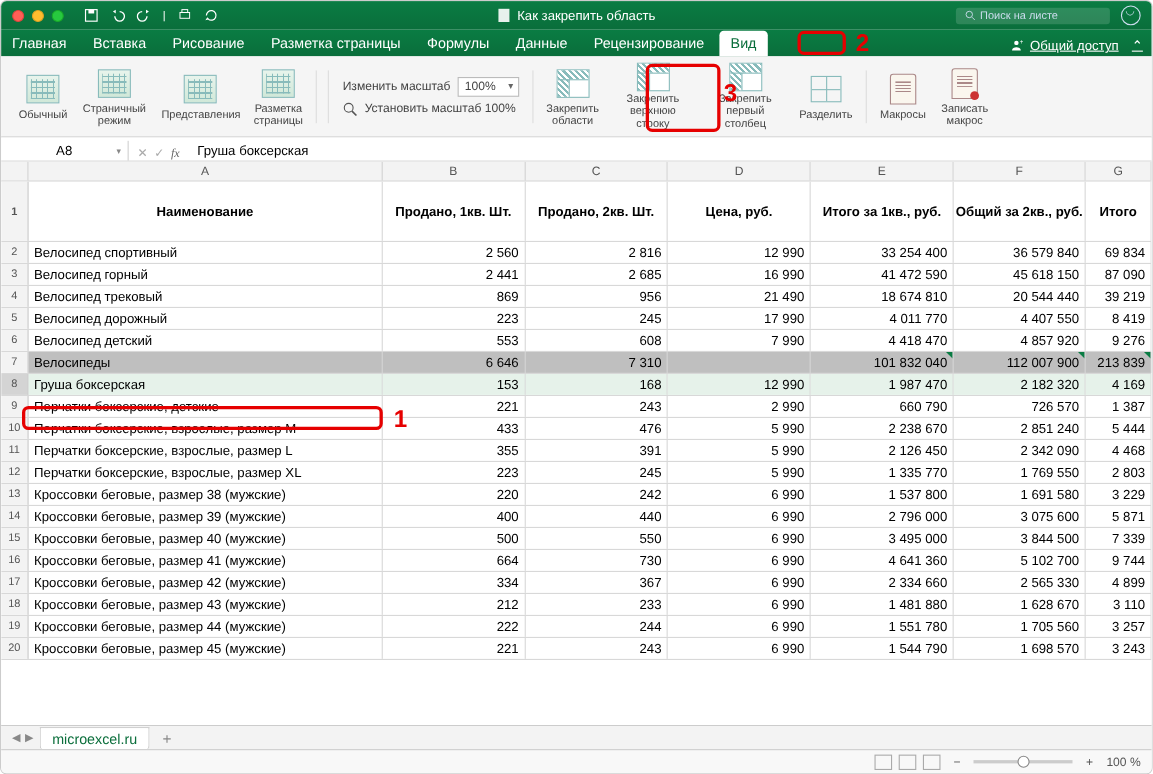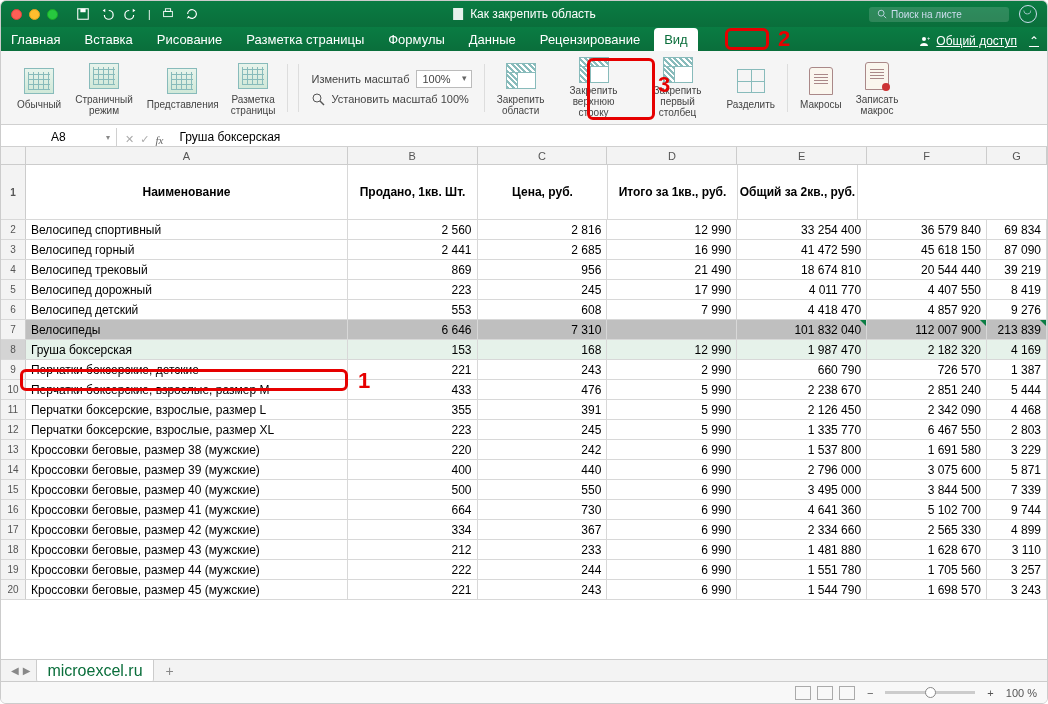--- a/index.html
+++ b/index.html
@@ -68,21 +68,21 @@
 .cE { width: 130px; }
 .cF { width: 120px; }
 .cG { width: 60px; }
 .row.totals .cell { background: #bfbfbf; font-weight: 400; }
 .row.sel .cell { background: #e6f2ea; }
 .tri-green { position: absolute; width: 0; height: 0; border-top: 6px solid #0a7c43; border-left: 6px solid transparent; right: 0; top: 0; }
 .cell { position: relative; }
 
 .sheet-tabs { height: 22px; border-top: 1px solid #ccc; display: flex; align-items: center; background: #f3f3f3; padding: 0 10px; gap: 6px; }
 .sheet-nav { display: flex; gap: 4px; color: #888; font-size: 10px; }
-.sheet-tab { background: #fff; border: 1px solid #ccc; border-bottom: none; padding: 2px 10px; font-size: 16px; color: #0a6e3b; border-radius: 0 0 3px 3px; }
+.sheet-tab { background: #fff; border: 1px solid #ccc; border-bottom: none; padding: 2px 10px; font-size: 13px; color: #0a6e3b; border-radius: 0 0 3px 3px; }
 .sheet-add { color: #888; font-size: 14px; padding: 0 6px; }
 
 .status { height: 22px; border-top: 1px solid #ccc; background: #f8f8f8; display: flex; align-items: center; justify-content: flex-end; padding: 0 10px; gap: 12px; font-size: 11px; color: #555; }
 .status .views { display: flex; gap: 6px; }
 .status .views span { width: 16px; height: 14px; border: 1px solid #aaa; }
 .zoom-slider { width: 90px; height: 3px; background: #ccc; position: relative; }
 .zoom-slider::after { content: ""; width: 9px; height: 9px; background: #fff; border: 1px solid #888; border-radius: 50%; position: absolute; left: 40px; top: -4px; }
 
 .grid-ico { width: 30px; height: 26px; border: 1px solid #8bb; background: linear-gradient(#e8f4ec,#d0e8d8); position: relative; }
 .grid-ico::before { content: ""; position: absolute; inset: 3px; background: repeating-linear-gradient(0deg,#8bb,#8bb 1px,transparent 1px,transparent 5px), repeating-linear-gradient(90deg,#8bb,#8bb 1px,transparent 1px,transparent 5px); }
@@ -271,23 +271,25 @@
       <div class="ch cD">D</div>
       <div class="ch cE">E</div>
       <div class="ch cF">F</div>
       <div class="ch cG">G</div>
     </div>
     <div class="rows" id="rows">
       <div class="row hdr">
         <div class="rh">1</div>
         <div class="cell cA">Наименование</div>
         <div class="cell cB">Продано, 1кв. Шт.</div>
+        <div class="cell cC">Продано, 2кв. Шт.</div>
         <div class="cell cD">Цена, руб.</div>
         <div class="cell cE">Итого за 1кв., руб.</div>
         <div class="cell cF">Общий за 2кв., руб.</div>
+        <div class="cell cG">Итого</div>
       </div>
     <div class="row">
           <div class="rh">2</div>
           <div class="cell cA">Велосипед спортивный</div>
           <div class="cell cB num">2 560</div>
           <div class="cell cC num">2 816</div>
           <div class="cell cD num">12 990</div>
           <div class="cell cE num">33 254 400</div>
           <div class="cell cF num">36 579 840</div>
           <div class="cell cG num">69 834</div>
@@ -382,21 +384,21 @@
           <div class="cell cF num">2 342 090</div>
           <div class="cell cG num">4 468</div>
         </div>
         <div class="row">
           <div class="rh">12</div>
           <div class="cell cA">Перчатки боксерские, взрослые, размер XL</div>
           <div class="cell cB num">223</div>
           <div class="cell cC num">245</div>
           <div class="cell cD num">5 990</div>
           <div class="cell cE num">1 335 770</div>
-          <div class="cell cF num">6 467 550</div>
+          <div class="cell cF num">1 769 550</div>
           <div class="cell cG num">2 803</div>
         </div>
         <div class="row">
           <div class="rh">13</div>
           <div class="cell cA">Кроссовки беговые, размер 38 (мужские)</div>
           <div class="cell cB num">220</div>
           <div class="cell cC num">242</div>
           <div class="cell cD num">6 990</div>
           <div class="cell cE num">1 537 800</div>
           <div class="cell cF num">1 691 580</div>

